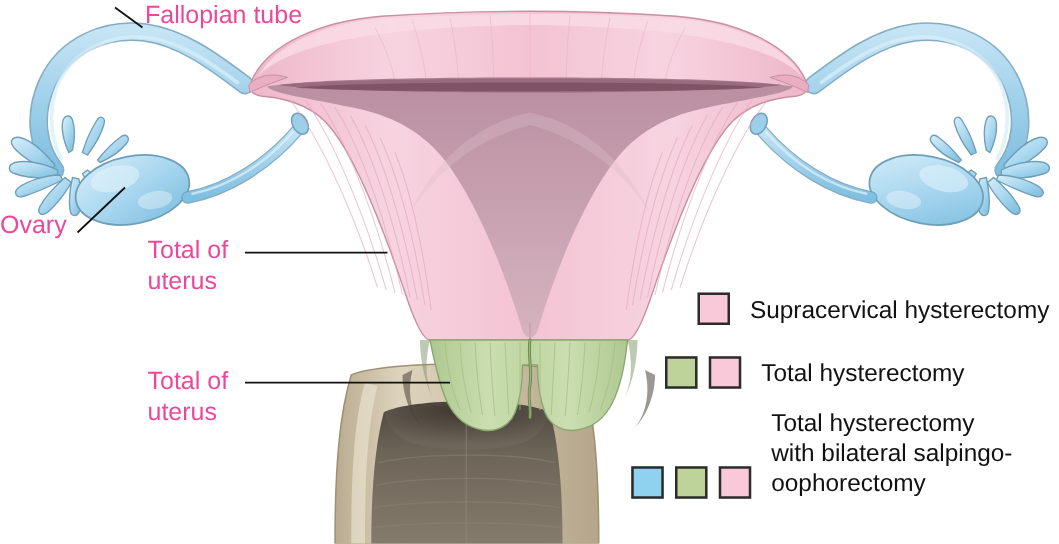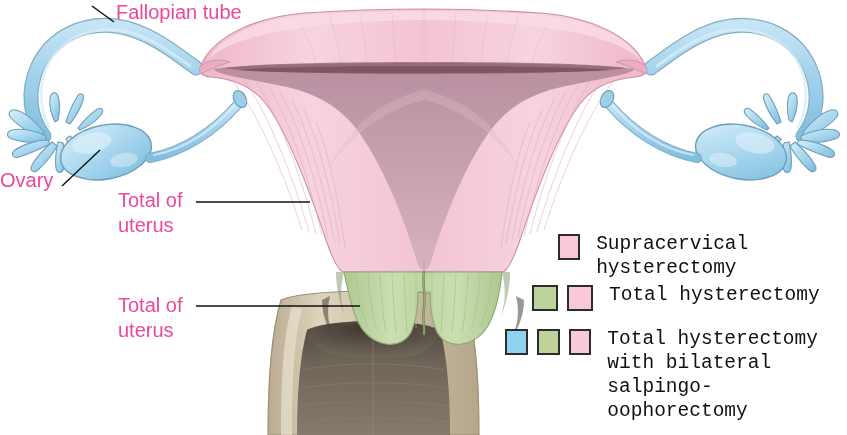--- a/index.html
+++ b/index.html
@@ -10,21 +10,21 @@
 
   .lbl{position:absolute;font-family:"Liberation Sans",sans-serif;
        font-size:20px;line-height:25px;color:#ec4899;white-space:pre;}
 
   #lbl-fallopian{left:116px;top:0px;}
   #lbl-ovary{left:0px;top:168px;}
   #lbl-body{left:118px;top:188px;}
   #lbl-cervix{left:118px;top:293px;}
 
   #legend{position:absolute;left:500px;top:228px;width:347px;}
-  .lg-row{position:absolute;display:flex;align-items:flex-start;font-family:Liberation Mono, monospace;}
+  .lg-row{position:absolute;display:flex;align-items:flex-end;}
   .sw{width:26px;height:26px;border:2px solid #2c2c2c;box-sizing:border-box;
       display:inline-block;}
   .lg-text{font-size:19.5px;line-height:24px;color:#111;white-space:pre-line;}
   #lg-row-0{left:58px;top:6px;}
   #lg-row-1{left:32px;top:57px;}
   #lg-row-2{left:5px;top:101px;}
   .lg-row .sw,.lg-row .sw-gap{margin-right:9px;}
   .lg-row .lg-text{margin-left:7px;margin-top:-2px;}
 </style>
 </head>

